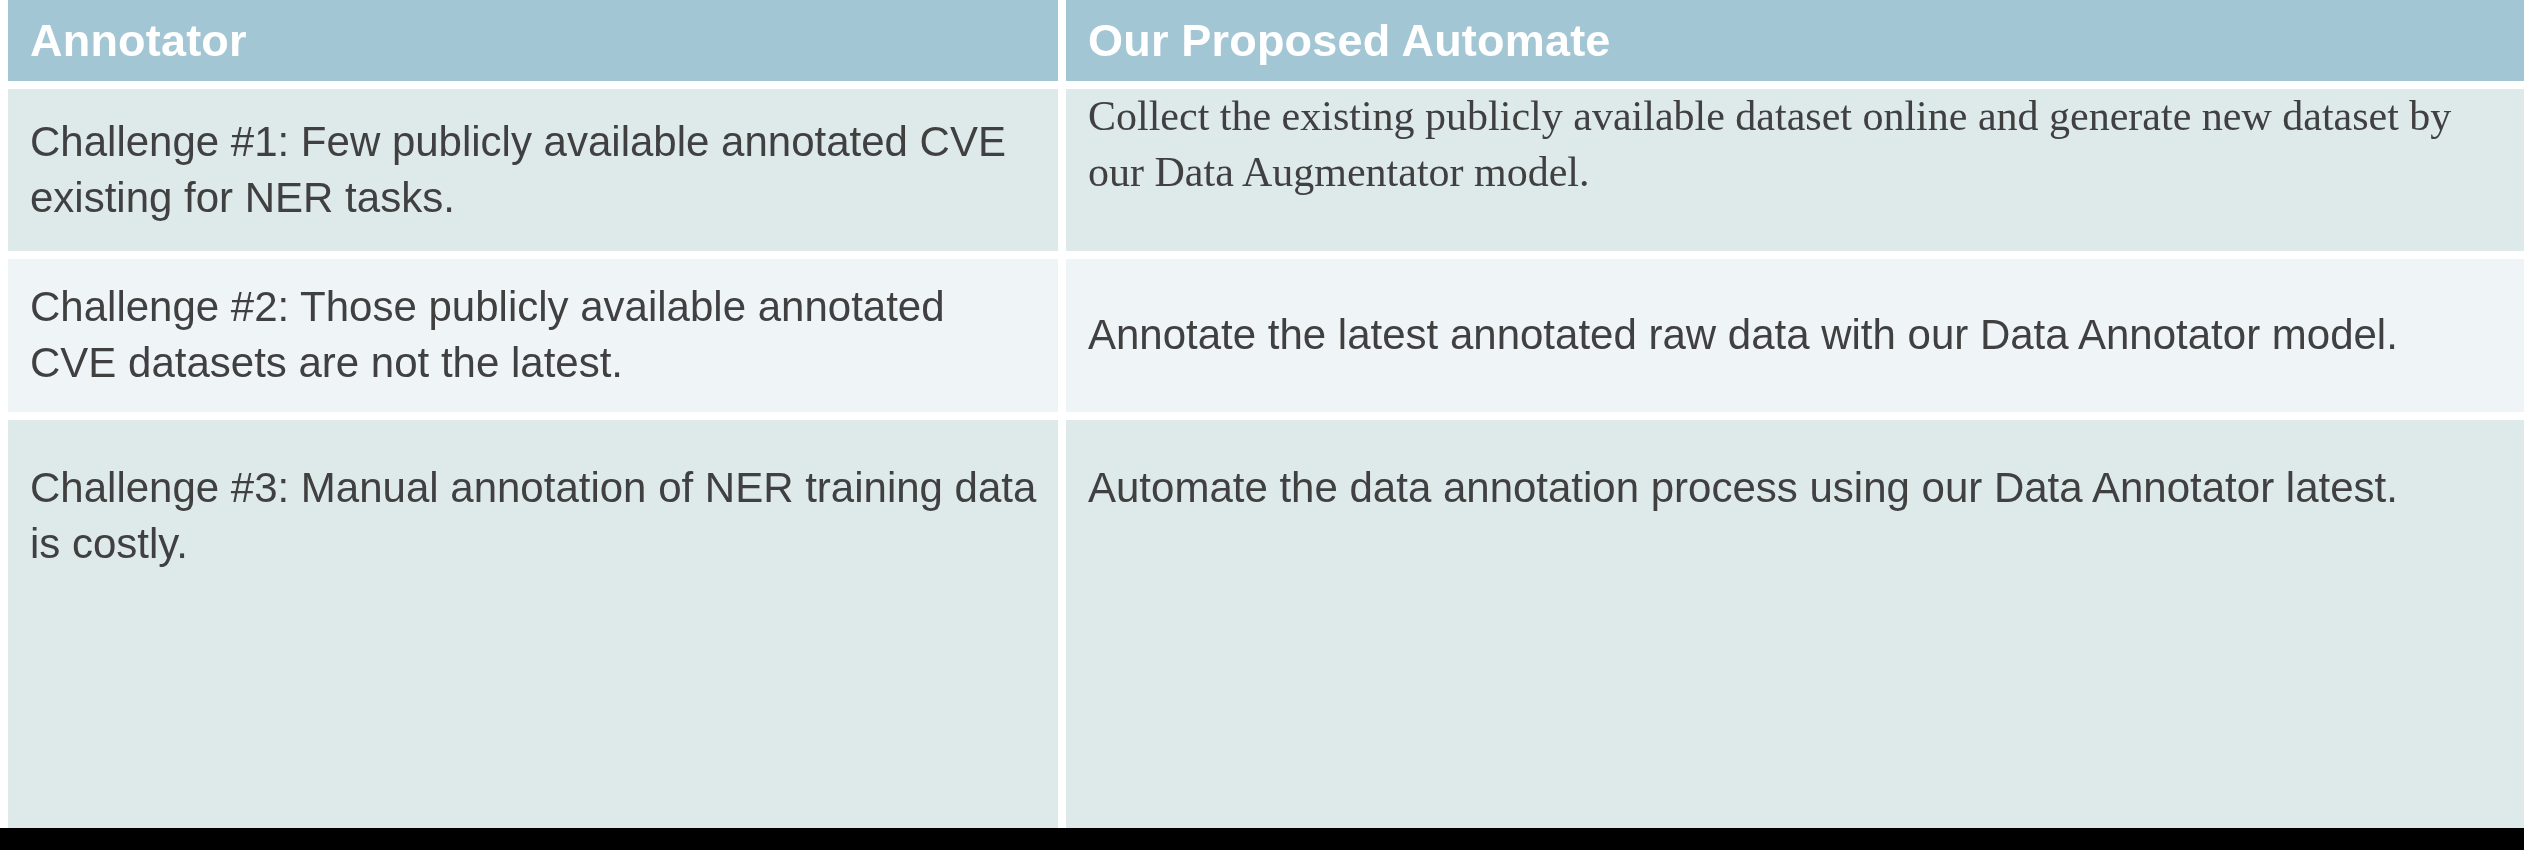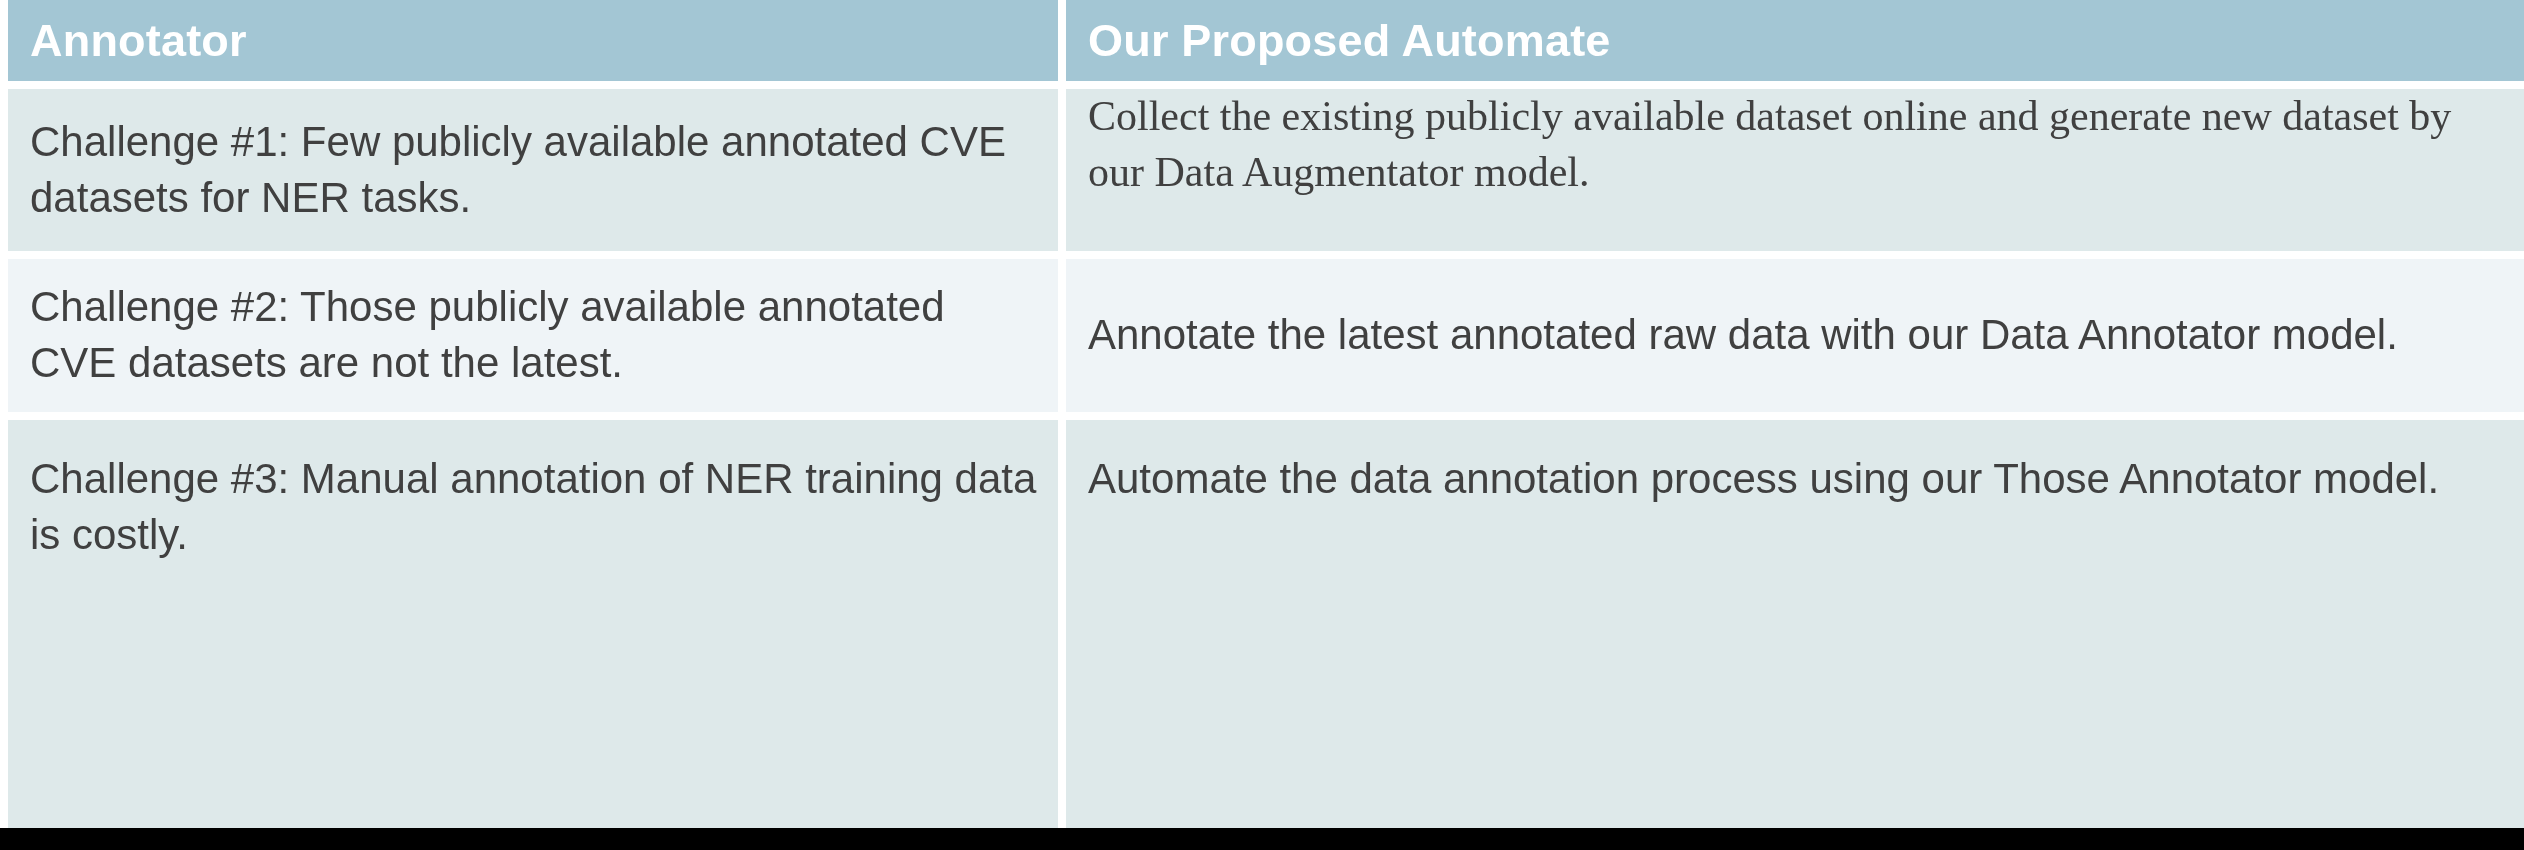--- a/index.html
+++ b/index.html
@@ -92,21 +92,21 @@
     font-size: 42px;
     line-height: 1.33;
     font-weight: normal;
   }
 
   .row-3 .col-challenge .cell-text,
   .row-3 .col-solution .cell-text {
     align-self: flex-start;
     margin-top: 8px;
   }
-  .row-3 .tcell { justify-content: flex-start; padding-top: 23px; }
+  .row-3 .tcell { justify-content: flex-start; padding-top: 32px; }
 
   
   .row-1 .col-challenge { justify-content: center; }
   .row-1 .col-solution  { justify-content: flex-start; font-family: Liberation Serif, serif; }
   .row-2 .col-challenge { justify-content: center; }
   .row-2 .col-solution  { justify-content: center; }
 
   
   .bottom-bar {
     position: absolute;
@@ -128,42 +128,42 @@
       <div class="tcell col-challenge">
         <span class="header-text">Annotator</span>
       </div>
       <div class="tcell col-solution">
         <span class="header-text">Our Proposed Automate</span>
       </div>
     </div>
 
     <div class="trow row-1">
       <div class="tcell col-challenge">
-        <span class="cell-text">Challenge #1: Few publicly available annotated CVE datasets for NER tasks.</span>
+        <span class="cell-text">Challenge #1: Few publicly available annotated CVE existing for NER tasks.</span>
       </div>
       <div class="tcell col-solution">
         <span class="cell-text">Collect the existing publicly available dataset online and generate new dataset by our Data Augmentator model.</span>
       </div>
     </div>
 
     <div class="trow row-2">
       <div class="tcell col-challenge">
         <span class="cell-text">Challenge #2: Those publicly available annotated CVE datasets are not the latest.</span>
       </div>
       <div class="tcell col-solution">
         <span class="cell-text">Annotate the latest annotated raw data with our Data Annotator model.</span>
       </div>
     </div>
 
     <div class="trow row-3">
       <div class="tcell col-challenge">
         <span class="cell-text">Challenge #3: Manual annotation of NER training data is costly.</span>
       </div>
       <div class="tcell col-solution">
-        <span class="cell-text">Automate the data annotation process using our Those Annotator model.</span>
+        <span class="cell-text">Automate the data annotation process using our Data Annotator latest.</span>
       </div>
     </div>
 
   </div>
 
   <div class="bottom-bar"></div>
 
 </div>
 
 </body></html>

